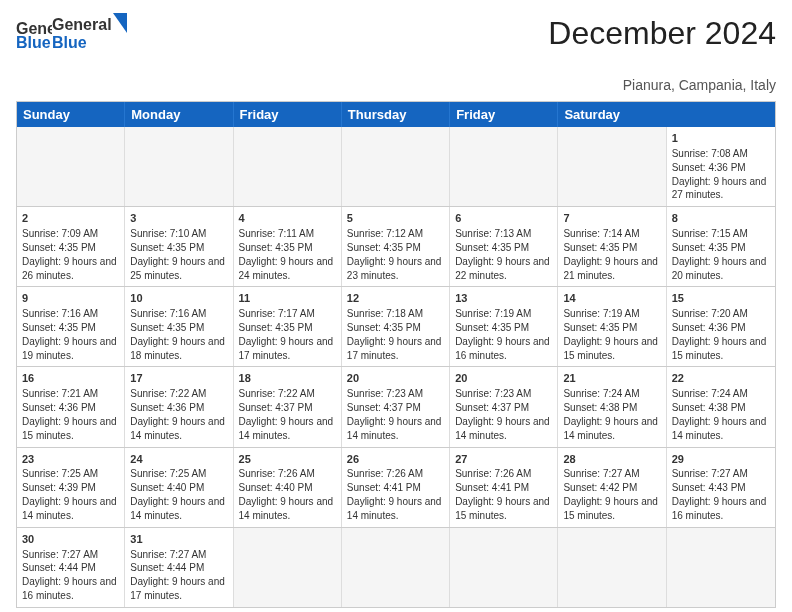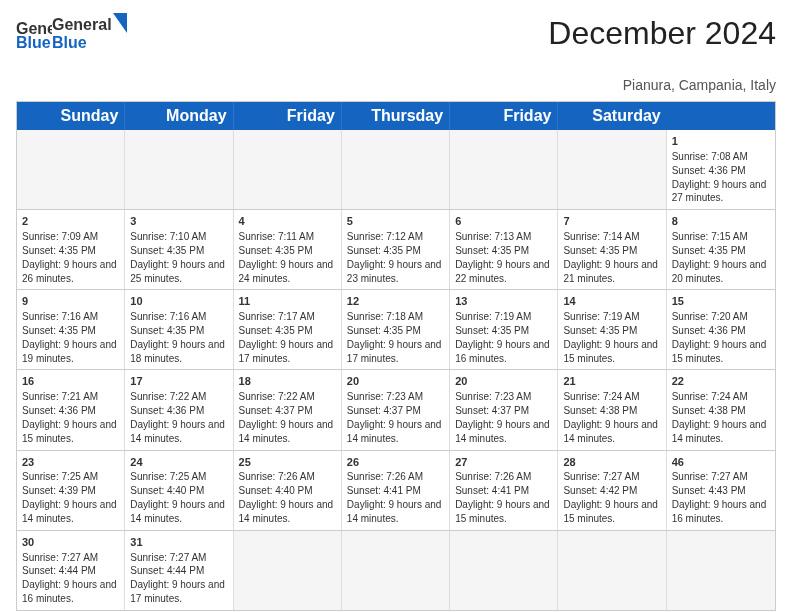--- a/index.html
+++ b/index.html
@@ -44,23 +44,23 @@
       border: 1px solid #ccc;
     }
     .cal-header {
       display: grid;
       grid-template-columns: repeat(7, 1fr);
       background: #1565c0;
     }
     .cal-header-cell {
       color: #fff;
       font-weight: bold;
-      font-size: 16px;
+      font-size: 13px;
       padding: 5px 6px;
-      text-align: right;
+      text-align: left;
       border-right: 1px solid #2576d0;
     }
     .cal-header-cell:last-child { border-right: none; }
     .cal-body {
       flex: 1;
       display: flex;
       flex-direction: column;
     }
     .cal-row {
       display: grid;
@@ -263,21 +263,21 @@
         </div>
         <div class="cal-cell">
           <span class="day-num">27</span>
           <span class="cell-text">Sunrise: 7:26 AM<br>Sunset: 4:41 PM<br>Daylight: 9 hours and 15 minutes.</span>
         </div>
         <div class="cal-cell">
           <span class="day-num">28</span>
           <span class="cell-text">Sunrise: 7:27 AM<br>Sunset: 4:42 PM<br>Daylight: 9 hours and 15 minutes.</span>
         </div>
         <div class="cal-cell">
-          <span class="day-num">46</span>
+          <span class="day-num">29</span>
           <span class="cell-text">Sunrise: 7:27 AM<br>Sunset: 4:43 PM<br>Daylight: 9 hours and 16 minutes.</span>
         </div>
       </div>
 
       <div class="cal-row">
         <div class="cal-cell">
           <span class="day-num">30</span>
           <span class="cell-text">Sunrise: 7:27 AM<br>Sunset: 4:44 PM<br>Daylight: 9 hours and 16 minutes.</span>
         </div>
         <div class="cal-cell">

